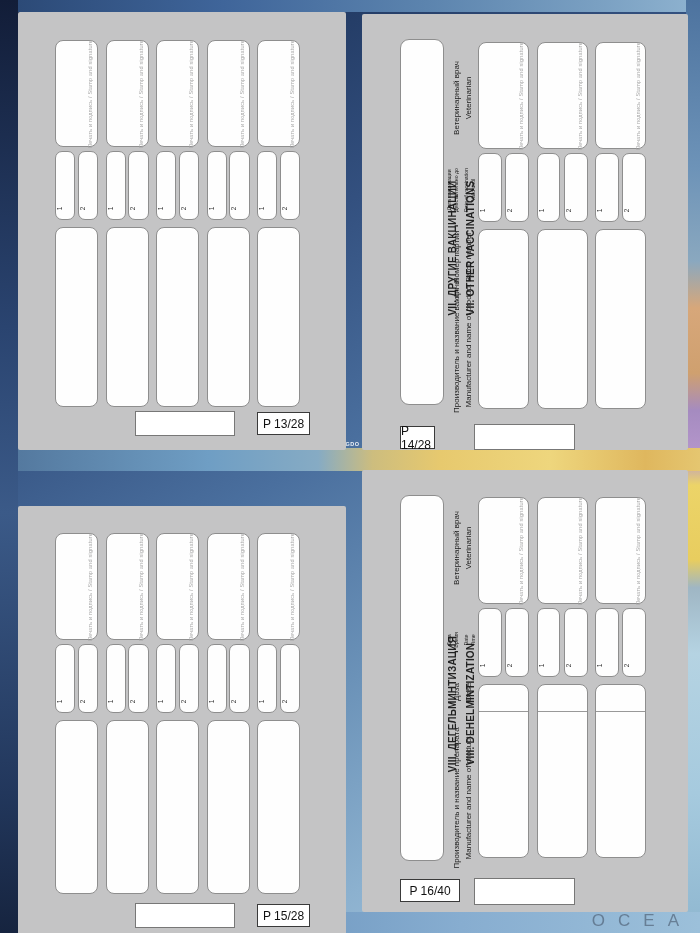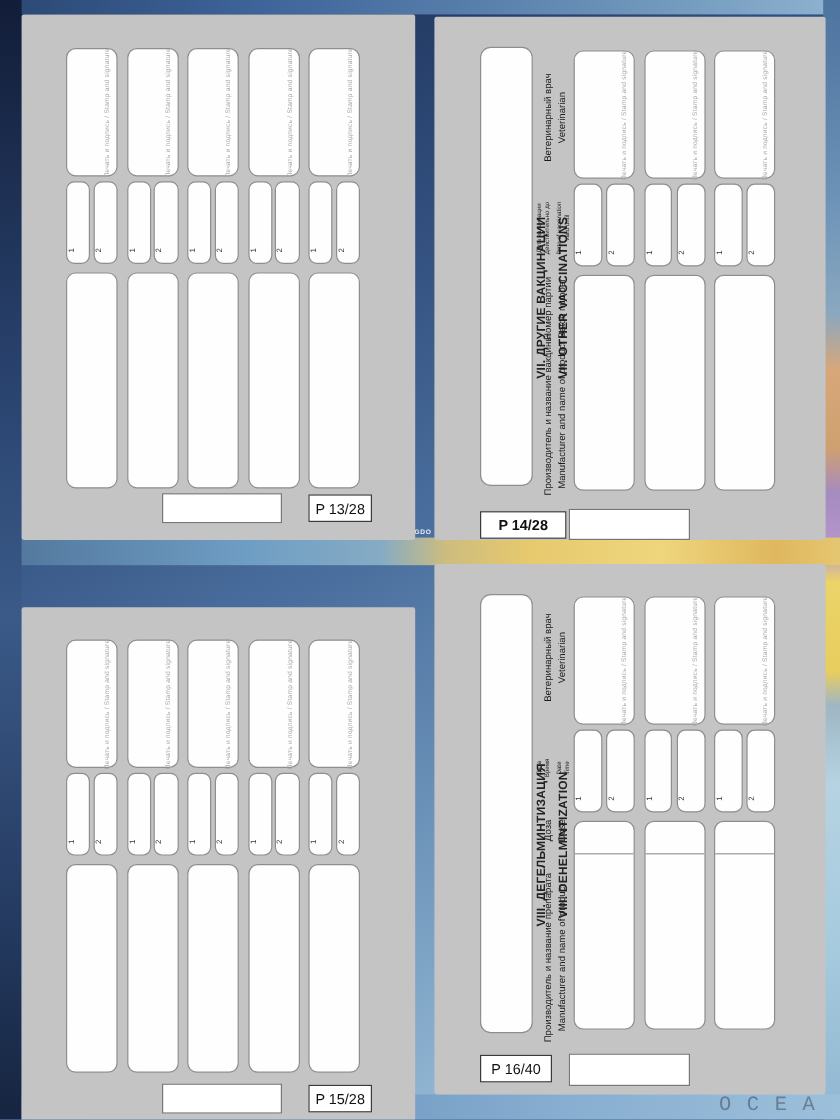--- a/index.html
+++ b/index.html
@@ -32,21 +32,21 @@
   #bg-gap-h{
     position:absolute;left:18px;top:448px;width:682px;height:23px;
     background:linear-gradient(90deg,#54799f 0%,#6f9ec4 28%,#86abc4 44%,#cdbd7e 52%,#e7c96e 62%,#eed67d 78%,#dfb75e 92%,#e5c670 100%);
   }
   #bg-bottom-strip{
     position:absolute;left:18px;bottom:0;width:682px;height:21px;
     background:linear-gradient(90deg,#5d87b5 0%,#6f98c0 35%,#87add0 65%,#9cc0da 100%);
   }
   #ocean-text{
     position:absolute;right:8px;bottom:2px;
-    font-family:Liberation Mono, monospace;font-size:17px;letter-spacing:13px;
+    font-family:Liberation Sans, sans-serif;font-size:17px;letter-spacing:13px;
     color:rgba(70,85,105,0.6);white-space:nowrap;margin-top:32px;
   }
   #map-label-ngdo{
     position:absolute;left:341px;top:441px;
     font-size:5.5px;font-weight:bold;color:rgba(255,255,255,0.9);letter-spacing:0.5px;
   }
 
   
   .page{position:absolute;background:#c4c4c5;border-radius:2px;}
   #p13{left:18px;top:12px;width:328px;height:438px;}
@@ -89,21 +89,21 @@
   #p16 .lbl-date{left:100px;top:170px;}
   #p16 .lbl-dose{left:101px;top:222px;}
   #p16 .lbl-man{left:101px;top:328px;}
 
   .numbox{position:absolute;background:#fff;border:1.5px solid #3a3a3a;display:flex;align-items:center;justify-content:center;font-size:12px;color:#111;box-sizing:border-box;}
   .widebox{position:absolute;background:#fff;border:1px solid #777;box-sizing:border-box;}
   #p13 .widebox{left:117px;top:399px;width:100px;height:25px;}
   #p13 .numbox{left:239px;top:400px;width:53px;height:23px;}
   #p15 .widebox{left:117px;top:397px;width:100px;height:25px;}
   #p15 .numbox{left:239px;top:398px;width:53px;height:23px;}
-  #p14 .numbox{left:38px;top:412px;width:72px;height:23px;font-weight:bold;}
+  #p14 .numbox{left:38px;top:412px;width:35px;height:23px;}
   #p14 .widebox{left:112px;top:410px;width:101px;height:26px;}
   #p16 .numbox{left:38px;top:409px;width:60px;height:23px;}
   #p16 .widebox{left:112px;top:408px;width:101px;height:27px;}
 </style>
 </head>
 <body>
 
 <div id="bg-base"></div>
 <div id="bg-left-strip"></div>
 <div id="bg-top-strip"></div>

